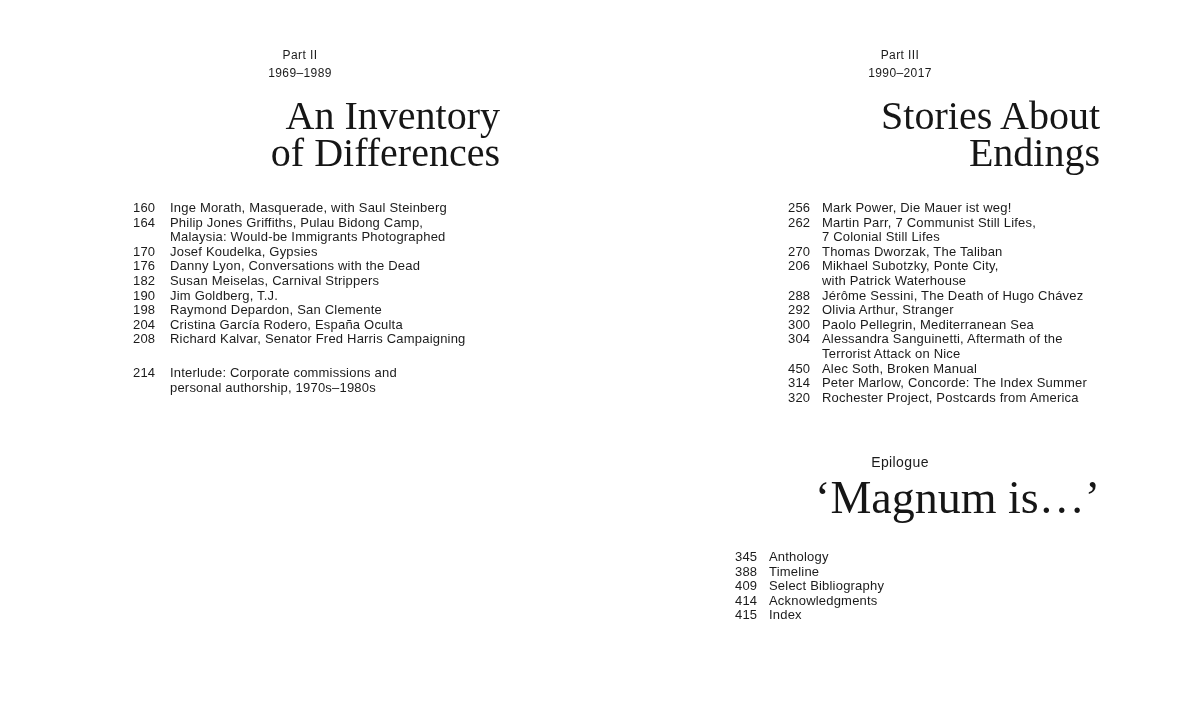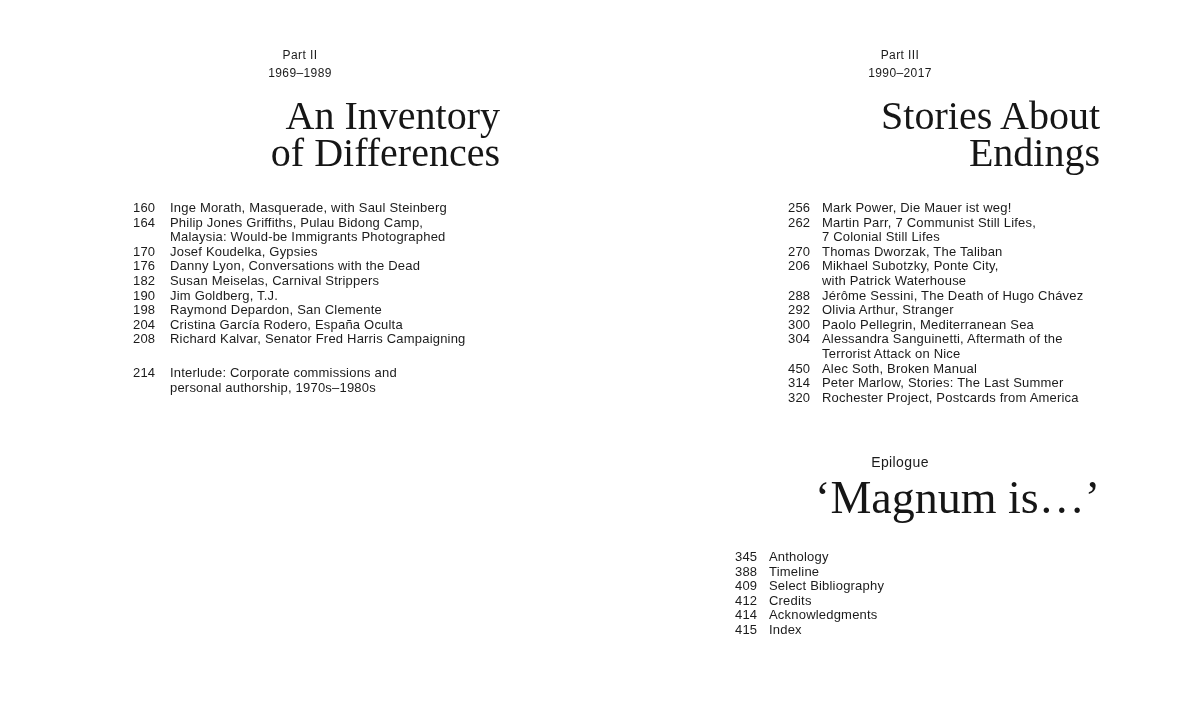--- a/index.html
+++ b/index.html
@@ -181,21 +181,21 @@
 Terrorist Attack on Nice</span>
         </div>
 
         <div class="entry">
           <span class="num">450</span>
           <span class="title">Alec Soth, Broken Manual</span>
         </div>
 
         <div class="entry">
           <span class="num">314</span>
-          <span class="title">Peter Marlow, Stories: The Last Summer</span>
+          <span class="title">Peter Marlow, Concorde: The Index Summer</span>
         </div>
 
         <div class="entry">
           <span class="num">320</span>
           <span class="title">Rochester Project, Postcards from America</span>
         </div>
       </div>
 
     <div class="abs epilogue-label" style="left:735px; top:453px; width:330px;text-align:center;">Epilogue</div>
 
@@ -211,24 +211,20 @@
         <div class="entry">
           <span class="num">388</span>
           <span class="title">Timeline</span>
         </div>
 
         <div class="entry">
           <span class="num">409</span>
           <span class="title">Select Bibliography</span>
         </div>
 
-        <div class="entry">
-          <span class="num">412</span>
-          <span class="title">Credits</span>
-        </div>
 
         <div class="entry">
           <span class="num">414</span>
           <span class="title">Acknowledgments</span>
         </div>
 
         <div class="entry">
           <span class="num">415</span>
           <span class="title">Index</span>
         </div>

